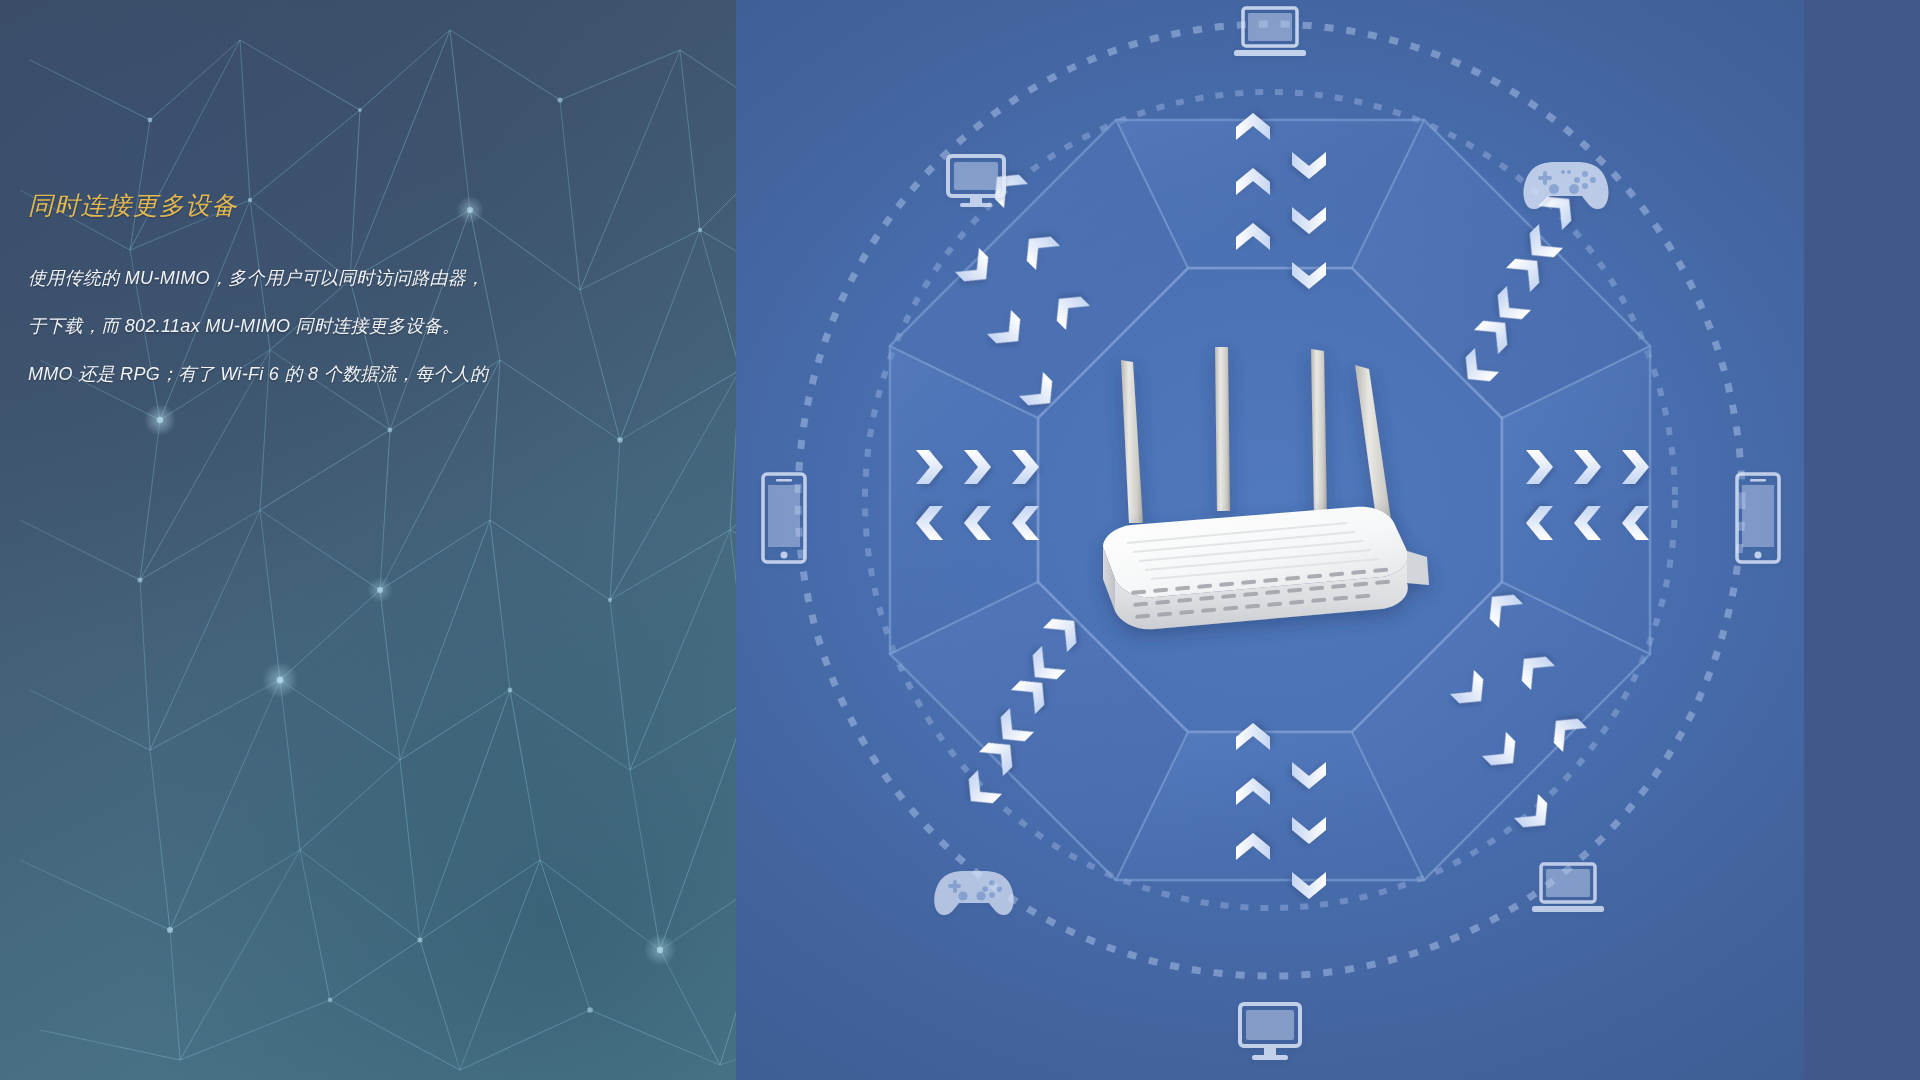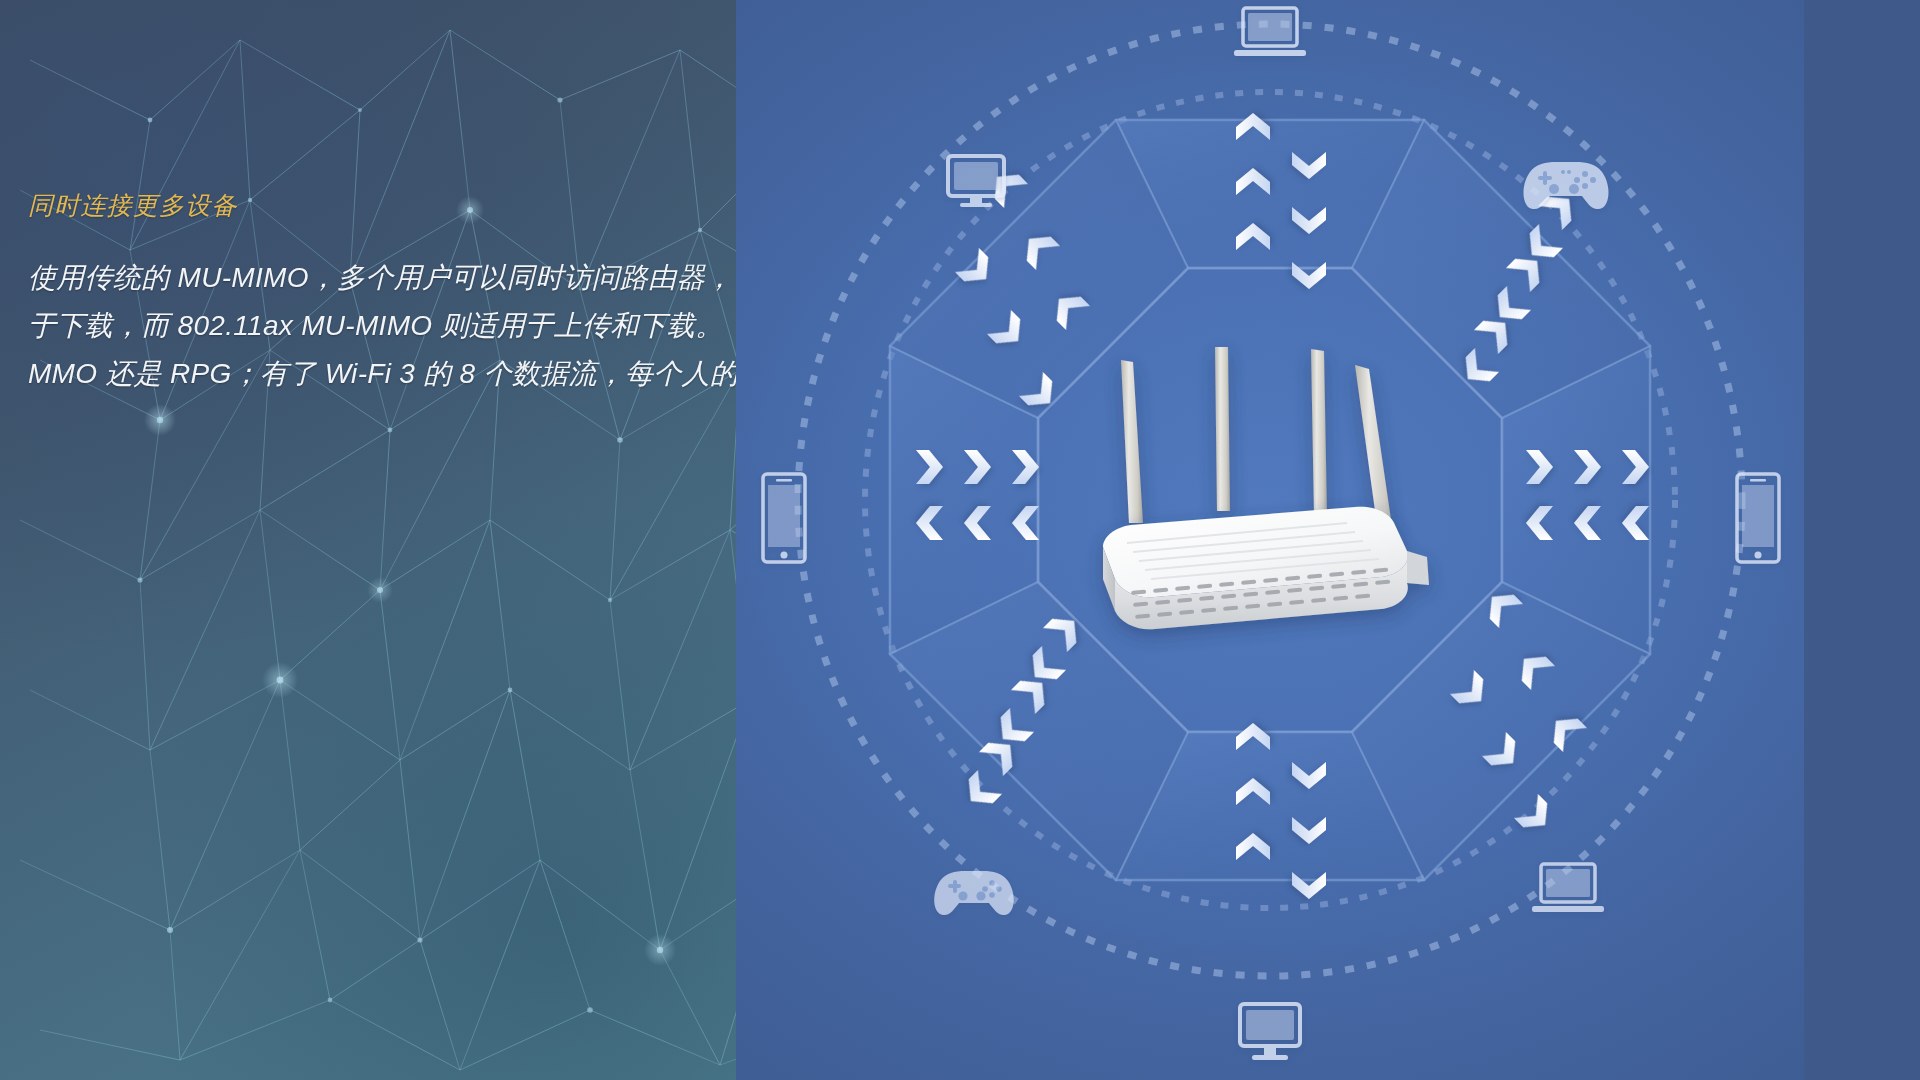--- a/index.html
+++ b/index.html
@@ -32,21 +32,21 @@
     color:#e3b851;
     font-size:25px;
     letter-spacing:1.2px;
     font-weight:400;
     line-height:1.2;
     margin-bottom:34px;
     text-shadow:0 1px 2px rgba(0,0,0,0.28);
   }
   .body-copy {
     color:#f2f4f7;
-    font-size:28px;
+    font-size:18px;
     line-height:48px;
     letter-spacing:0.3px;
     text-shadow:0 1px 2px rgba(0,0,0,0.32);
     width:672px;
     font-weight:300;
   }
   .body-copy p { margin:0; white-space:nowrap; }
 
   
   .right-panel {
@@ -135,22 +135,22 @@
         <circle cx="470" cy="210" r="14" opacity="0.45"></circle>
         <circle cx="660" cy="950" r="16" opacity="0.45"></circle>
         <circle cx="380" cy="590" r="13" opacity="0.4"></circle>
       </g>
     </svg>
 
     <div class="left-content">
       <h2 class="headline">同时连接更多设备</h2>
       <div class="body-copy">
         <p>使用传统的  MU-MIMO，多个用户可以同时访问路由器，</p>
-        <p>于下载，而 802.11ax MU-MIMO 则适用于上传和下载。</p>
-        <p>MMO 还是 RPG；有了 Wi-Fi 3 的 8 个数据流，每个人的</p>
+        <p>于下载，而 802.11ax MU-MIMO 同时连接更多设备。</p>
+        <p>MMO 还是 RPG；有了 Wi-Fi 6 的 8 个数据流，每个人的</p>
       </div>
     </div>
   </section>
 
   <section class="right-panel">
 
     <svg class="diagram" viewBox="0 0 1068 1080">
       <defs>
         <linearGradient id="chevGrad" x1="0" y1="0" x2="0" y2="1">
           <stop offset="0%" stop-color="#ffffff"></stop>

